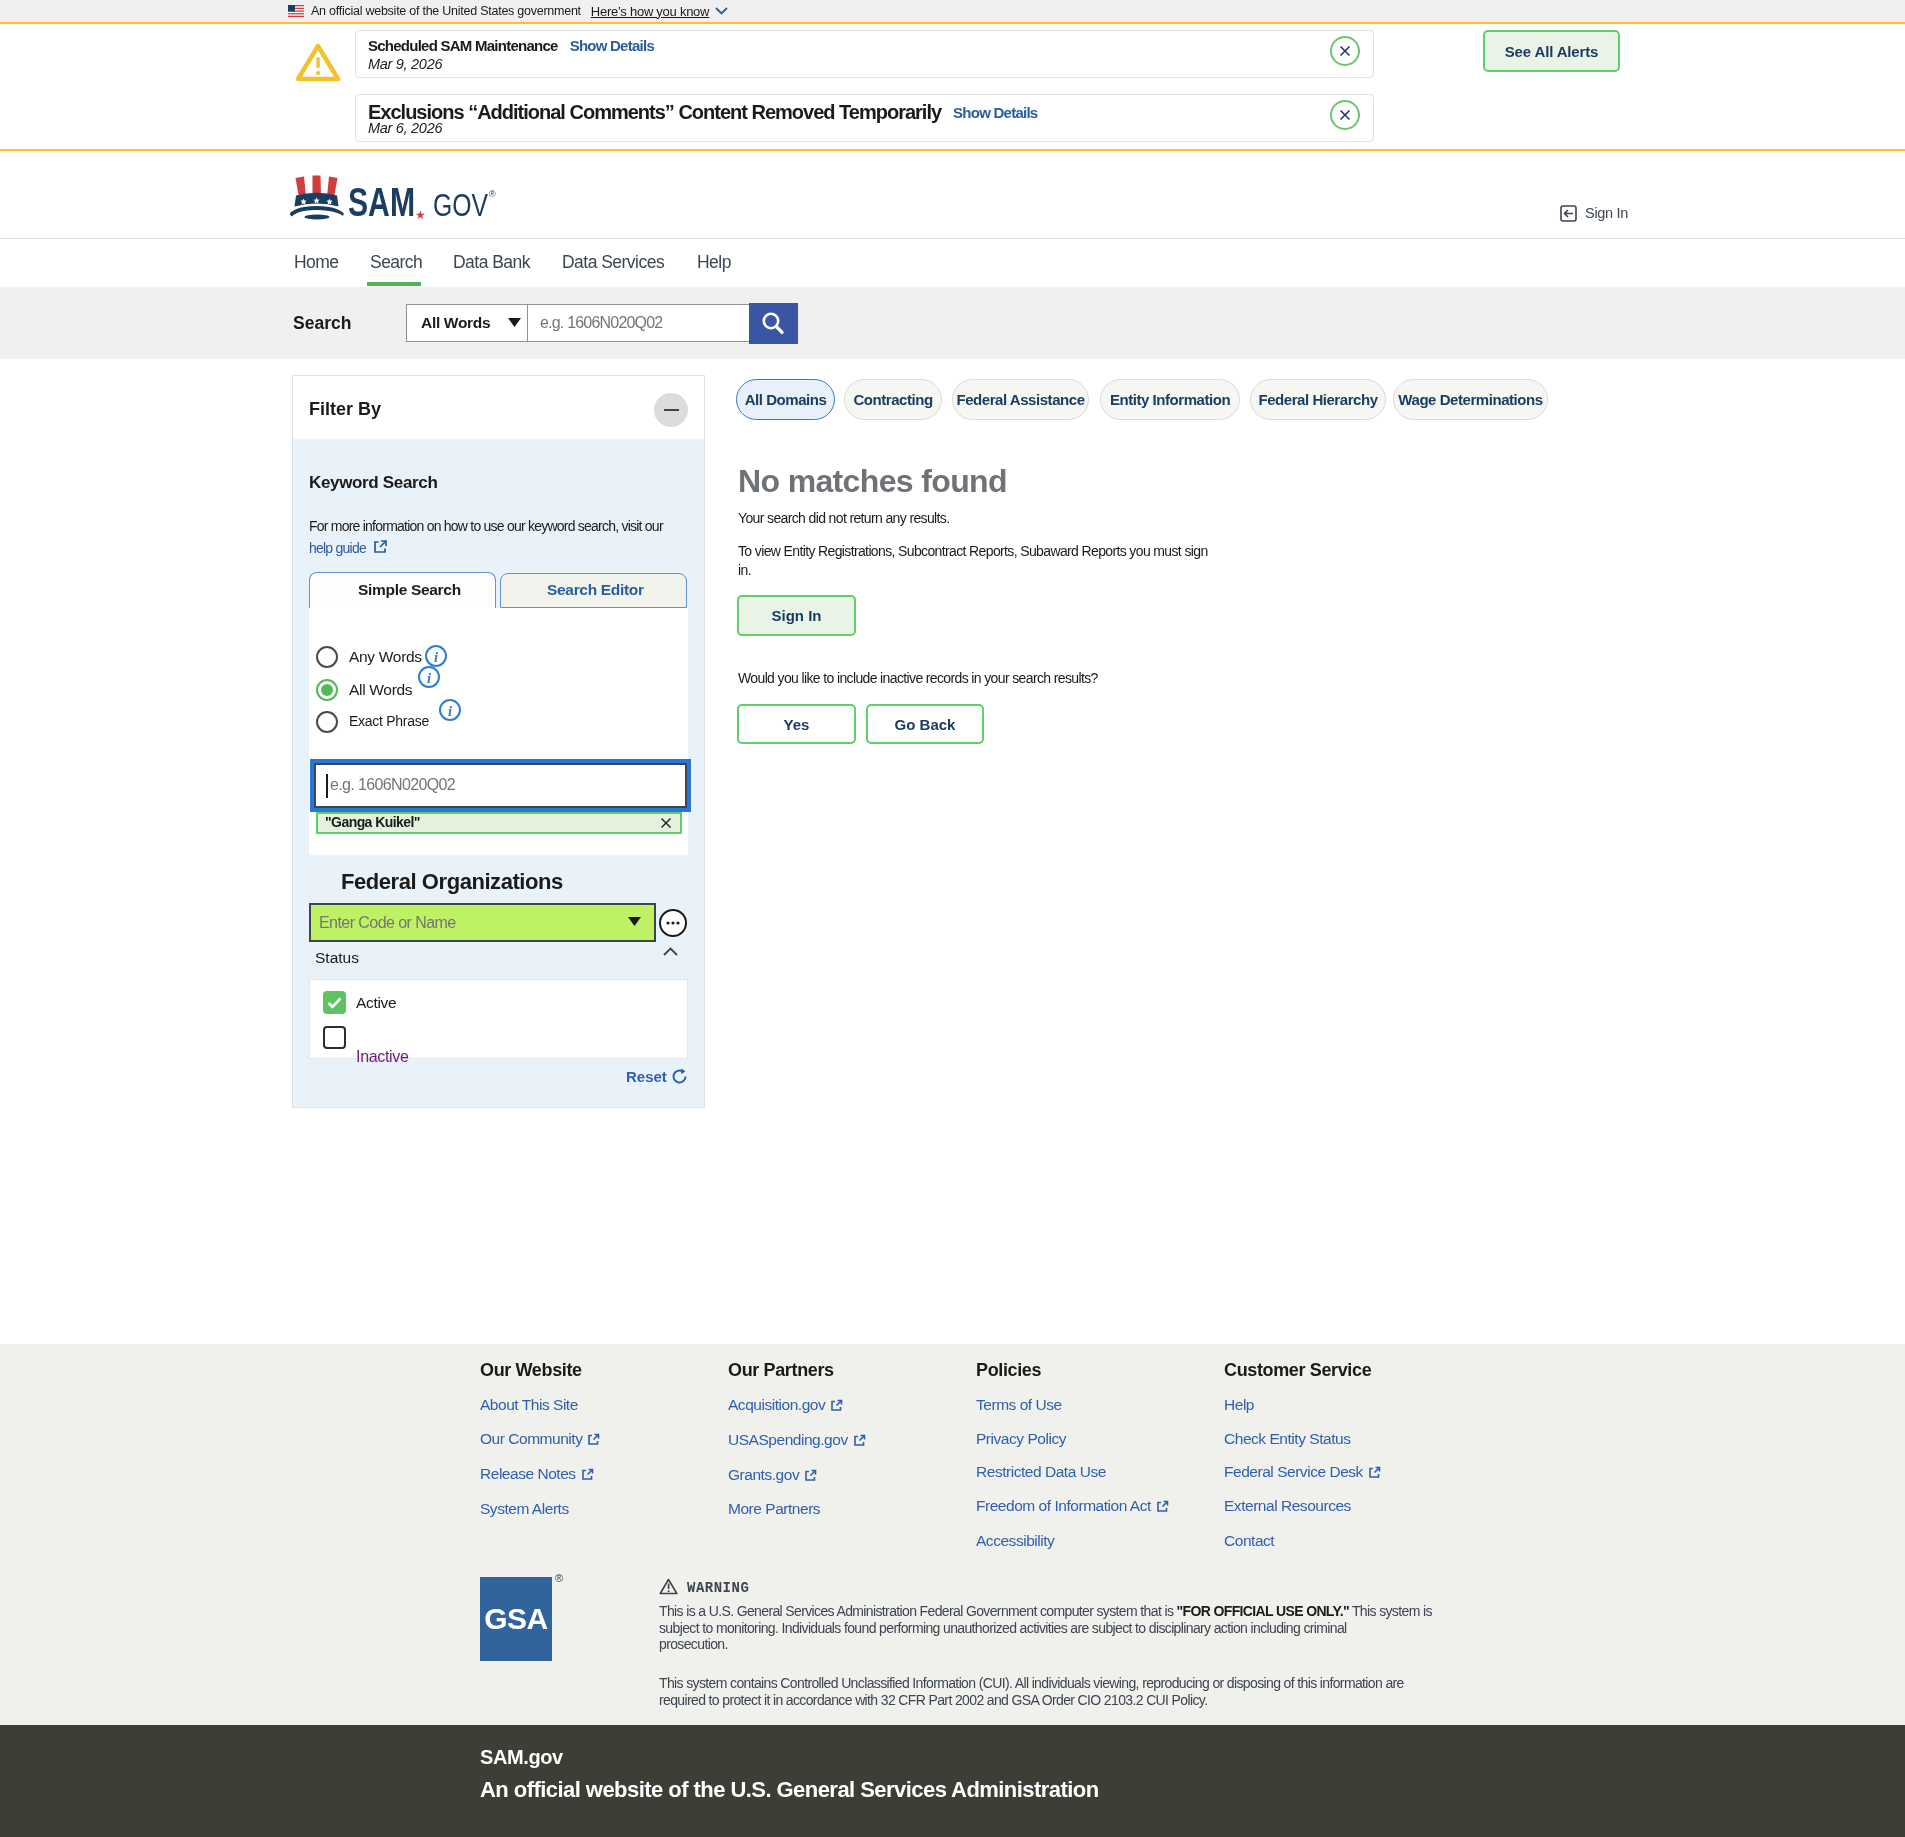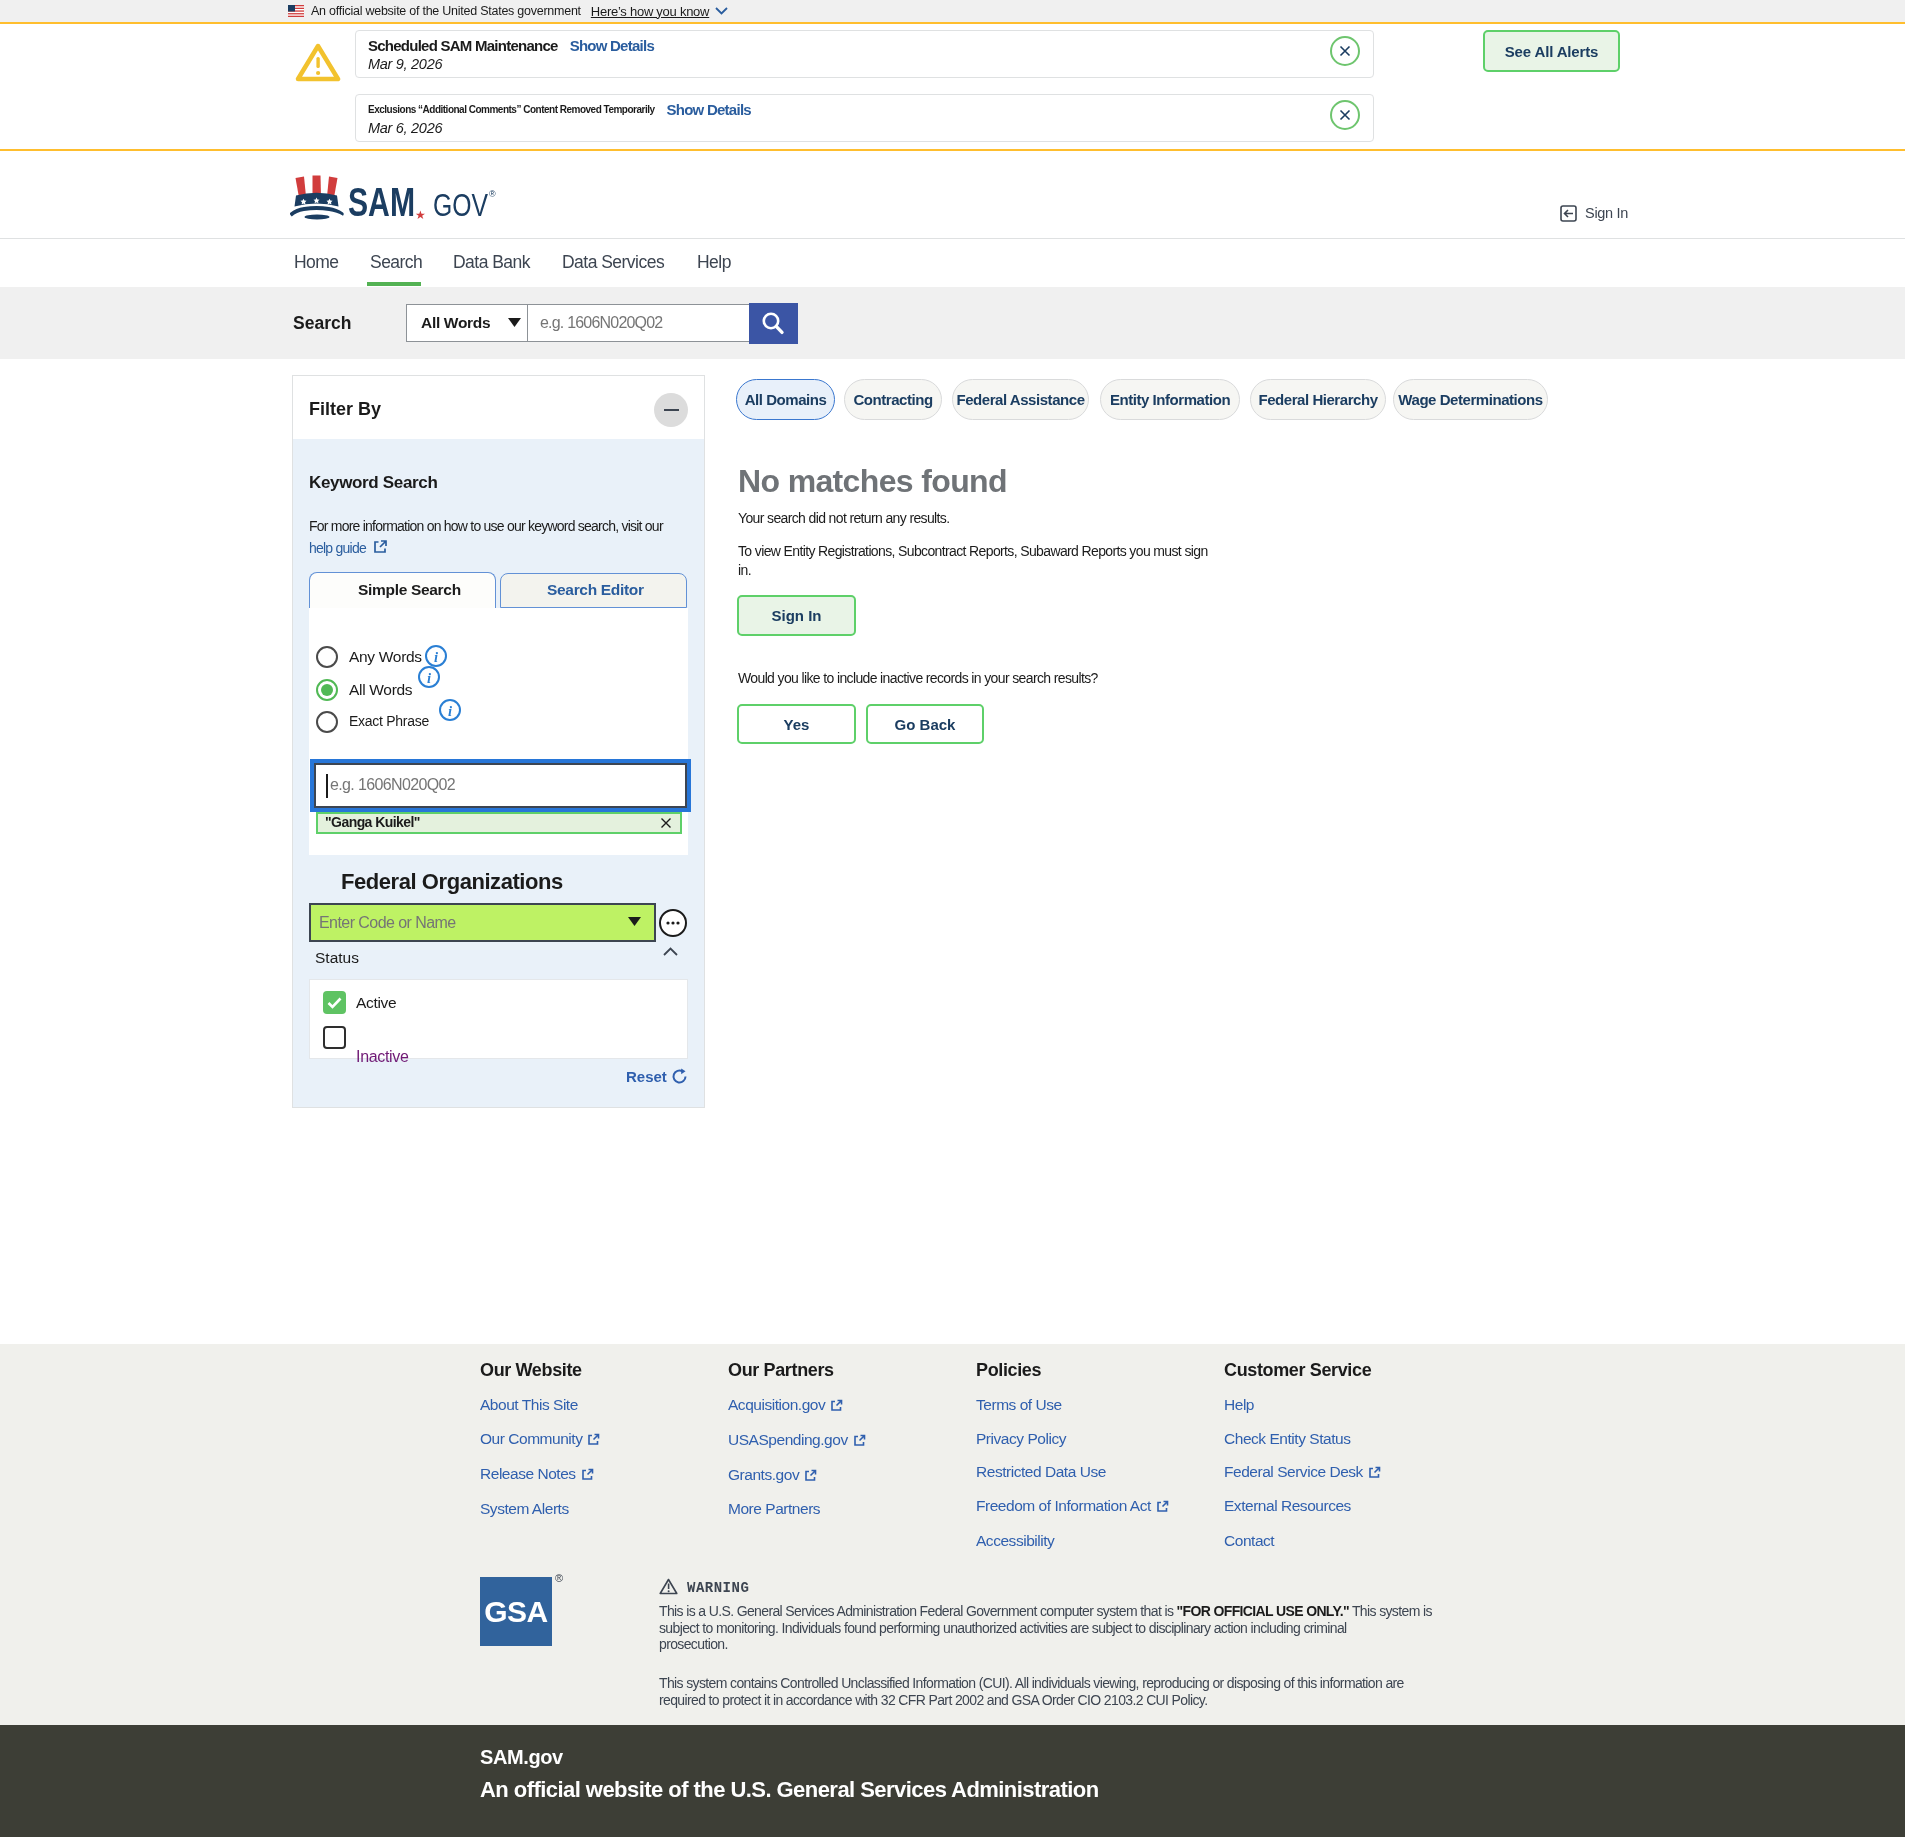--- a/index.html
+++ b/index.html
@@ -56,21 +56,21 @@
   <span class="b lnk" style="font-size:15px;letter-spacing:-0.05em;margin-left:12px;text-decoration:none;">Show Details</span>
 </div>
 <div class="abs i" style="left:368px;top:56px;font-size:14.5px;color:#1b1b1b;letter-spacing:-0.02em;">Mar 9, 2026</div>
 <div class="abs" style="left:1330px;top:36px;width:30px;height:30px;border:2px solid #6ec56e;border-radius:50%;"></div>
 <svg class="abs" style="left:1338px;top:44px;" width="14" height="14" viewBox="0 0 14 14">
       <path d="M2.5 2.5 L11.5 11.5 M11.5 2.5 L2.5 11.5" stroke="#1b3d61" stroke-width="1.6"></path>
     </svg>
 
 <div class="abs" style="left:355px;top:94px;width:1019px;height:48px;background:#fff;border:1px solid #dfe1e2;border-radius:4px;"></div>
 <div class="abs flex nw" style="left:368px;top:101px;">
-  <span class="b" style="font-size:10px;color:#1b1b1b;letter-spacing:-0.05em;">Exclusions “Additional Comments” Content Removed Temporarily</span>
+  <span class="b" style="font-size:20px;color:#1b1b1b;letter-spacing:-0.05em;">Exclusions “Additional Comments” Content Removed Temporarily</span>
   <span class="b lnk" style="font-size:15px;letter-spacing:-0.05em;margin-left:12px;text-decoration:none;">Show Details</span>
 </div>
 <div class="abs i" style="left:368px;top:120px;font-size:14.5px;color:#1b1b1b;letter-spacing:-0.02em;">Mar 6, 2026</div>
 <div class="abs" style="left:1330px;top:100px;width:30px;height:30px;border:2px solid #6ec56e;border-radius:50%;"></div>
 <svg class="abs" style="left:1338px;top:108px;" width="14" height="14" viewBox="0 0 14 14">
       <path d="M2.5 2.5 L11.5 11.5 M11.5 2.5 L2.5 11.5" stroke="#1b3d61" stroke-width="1.6"></path>
     </svg>
 
 <div class="abs flex" style="left:1483px;top:30px;width:137px;height:42px;background:#e9f4e7;border:2px solid #5ed069;border-radius:5px;justify-content:center;">
   <span class="b navy" style="font-size:15px;letter-spacing:-0.01em;">See All Alerts</span>
@@ -275,21 +275,21 @@
 
 <div class="abs fl" style="left:1224px;top:1396px;">Help</div>
 <div class="abs fl" style="left:1224px;top:1430px;">Check Entity Status</div>
 <div class="abs fl" style="left:1224px;top:1463px;">Federal Service Desk<svg class="ico" width="13" height="13" viewBox="0 0 13 13">
         <path d="M5 2.5 H2 V11 H10.5 V8" fill="none" stroke="#2f5fae" stroke-width="1.6"></path>
         <path d="M7.5 1.5 H11.5 V5.5 M11.5 1.5 L6.5 6.5" fill="none" stroke="#2f5fae" stroke-width="1.6"></path>
       </svg></div>
 <div class="abs fl" style="left:1224px;top:1497px;">External Resources</div>
 <div class="abs fl" style="left:1224px;top:1532px;">Contact</div>
 
-<div class="abs flex" style="left:480px;top:1577px;width:72px;height:69px;background:#31639c;justify-content:center;">
+<div class="abs flex" style="left:480px;top:1577px;width:72px;height:84px;background:#31639c;justify-content:center;">
   <span class="b" style="color:#fff;font-size:30px;letter-spacing:-0.5px;">GSA</span>
 </div>
 <div class="abs" style="left:555px;top:1572px;font-size:11px;color:#3d4551;">®</div>
 
 <svg class="abs" style="left:659px;top:1578px;" width="19" height="17" viewBox="0 0 19 17">
   <path d="M9.5 1.5 L17.8 15.5 H1.2 Z" fill="none" stroke="#3d4551" stroke-width="1.6" stroke-linejoin="round"></path>
   <rect x="8.8" y="5.5" width="1.6" height="5.5" fill="#3d4551"></rect>
   <circle cx="9.6" cy="13.2" r="1" fill="#3d4551"></circle>
 </svg>
 <div class="abs b" style="left:687px;top:1580px;font-size:14px;color:#3d4551;font-family:'Liberation Mono',monospace;letter-spacing:0.5px;">WARNING</div>

